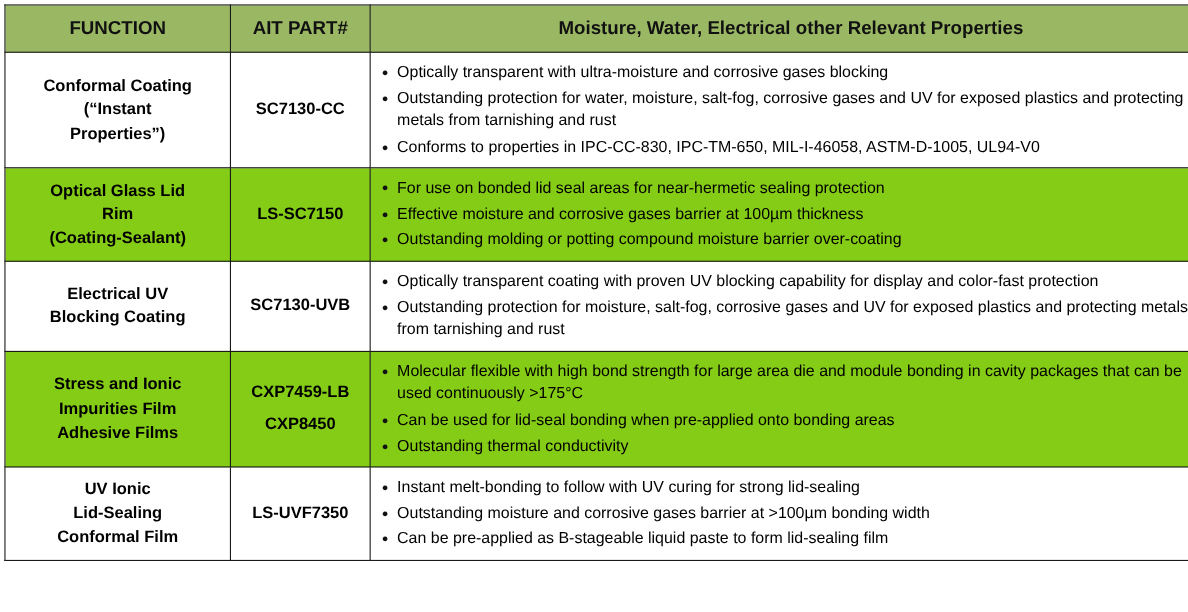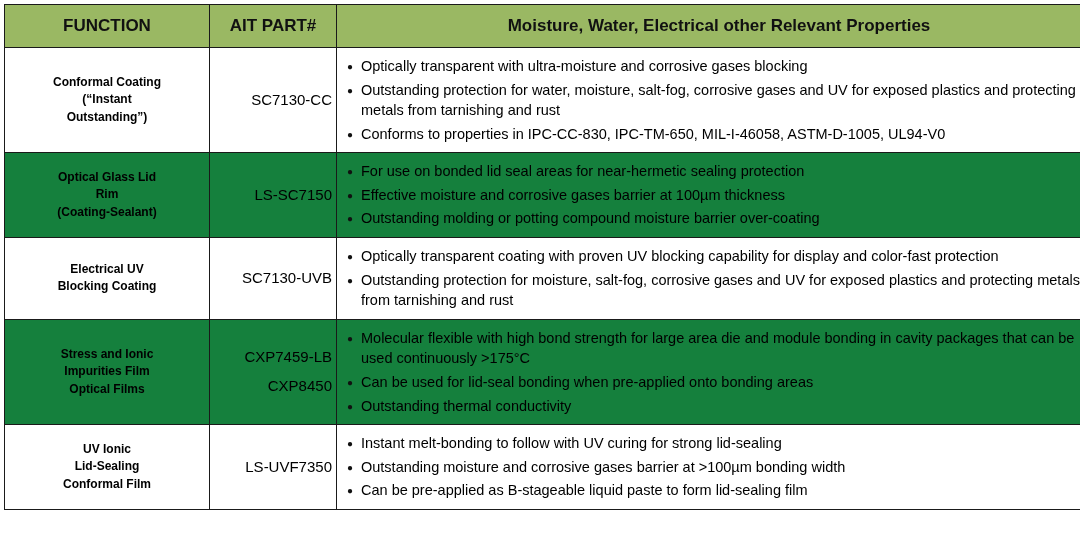--- a/index.html
+++ b/index.html
@@ -37,39 +37,39 @@
     padding: 6px 4px;
     height: 30px;
   }
   th.col-function { width: 196px; }
   th.col-part { width: 118px; }
   th.col-props { width: 756px; }
 
   td.fn {
     text-align: center;
     font-weight: bold;
-    font-size: 12px;
+    font-size: 15px;
     line-height: 1.45;
     padding: 6px 8px;
   }
   td.part {
-    text-align: right;
-    font-weight: normal;
+    text-align: center;
+    font-weight: bold;
     font-size: 15px;
     line-height: 1.9;
     padding: 6px 4px;
   }
   td.props {
     text-align: left;
     font-size: 14.5px;
     line-height: 1.42;
     padding: 8px 8px 8px 10px;
   }
   tr.shaded td {
-    background: #15803d;
+    background: #84cc16;
   }
   tr.plain td {
     background: #ffffff;
   }
   ul.bullets {
     margin: 0;
     padding: 0;
     list-style: none;
   }
   ul.bullets li {
@@ -104,21 +104,21 @@
         <th class="col-props">Moisture, Water, Electrical other Relevant Properties</th>
       </tr>
     </thead>
     <tbody>
 
       <tr class="plain">
         <td class="fn">
           <span class="fn-line">Conformal Coating</span>
           <span class="fn-gap"></span>
           <span class="fn-line">(“Instant</span>
-          <span class="fn-line">Outstanding”)</span>
+          <span class="fn-line">Properties”)</span>
         </td>
         <td class="part">
           <span class="part-line">SC7130-CC</span>
         </td>
         <td class="props">
           <ul class="bullets">
             <li>Optically transparent with ultra-moisture and corrosive gases blocking</li>
             <li>Outstanding protection for water, moisture, salt-fog, corrosive gases and UV for exposed plastics and protecting metals from tarnishing and rust</li>
             <li>Conforms to properties in IPC-CC-830, IPC-TM-650, MIL-I-46058, ASTM-D-1005, UL94-V0</li>
           </ul>
@@ -156,21 +156,21 @@
             <li>Optically transparent coating with proven UV blocking capability for display and color-fast protection</li>
             <li>Outstanding protection for moisture, salt-fog, corrosive gases and UV for exposed plastics and protecting metals from tarnishing and rust</li>
           </ul>
         </td>
       </tr>
 
       <tr class="shaded">
         <td class="fn">
           <span class="fn-line">Stress and Ionic</span>
           <span class="fn-line">Impurities Film</span>
-          <span class="fn-line">Optical Films</span>
+          <span class="fn-line">Adhesive Films</span>
         </td>
         <td class="part">
           <span class="part-line">CXP7459-LB</span>
           <span class="part-gap"></span>
           <span class="part-line">CXP8450</span>
         </td>
         <td class="props">
           <ul class="bullets">
             <li>Molecular flexible with high bond strength for large area die and module bonding in cavity packages that can be used continuously &gt;175°C</li>
             <li>Can be used for lid-seal bonding when pre-applied onto bonding areas</li>

